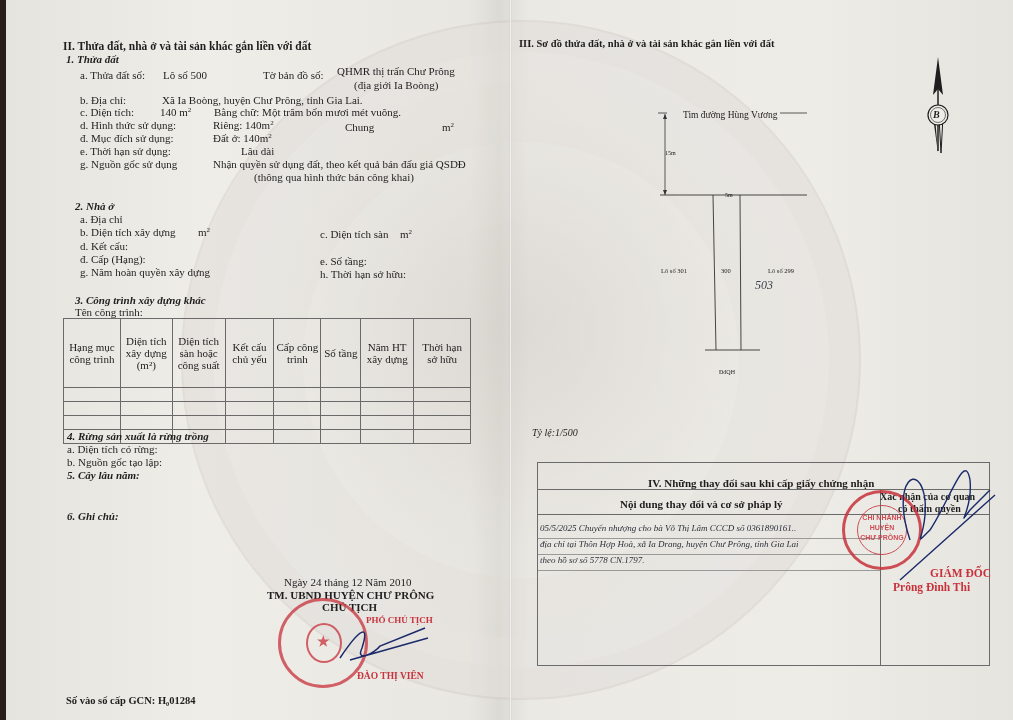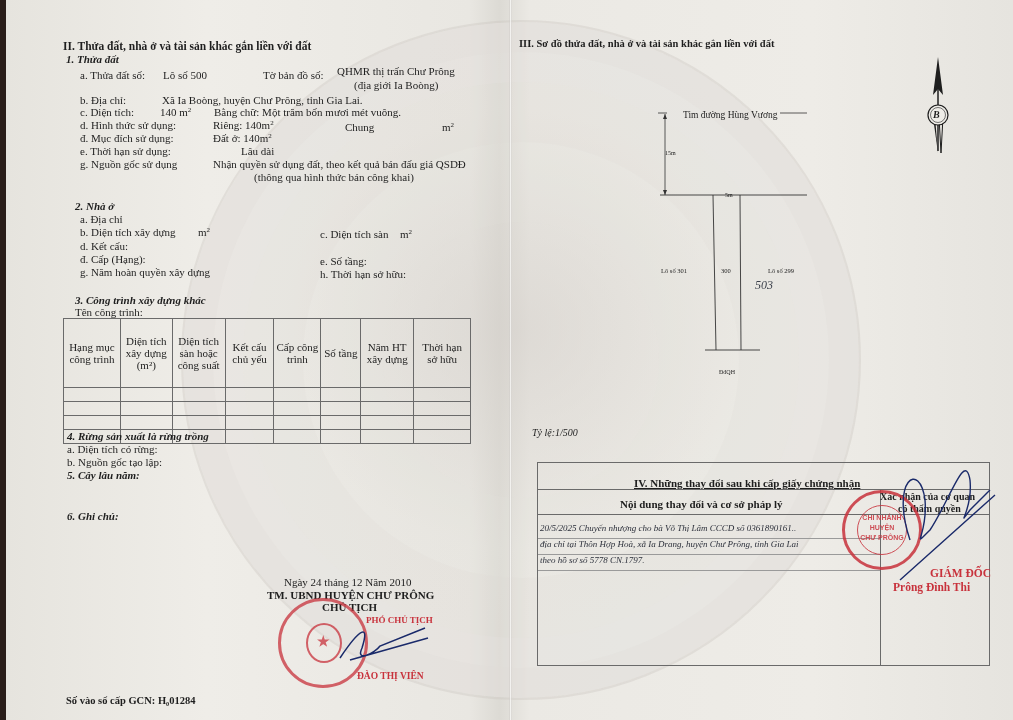--- a/index.html
+++ b/index.html
@@ -208,26 +208,26 @@
   <div class="t i" style="left:532px;top:427px;font-size:10px;">Tỷ lệ:1/500</div>
 
   <div class="changes">
     <div class="row1"></div>
     <div class="row2"></div>
     <div class="vline"></div>
     <div class="uline" style="top:75px;"></div>
     <div class="uline" style="top:91px;"></div>
     <div class="uline" style="top:107px;"></div>
   </div>
-  <div class="t b" style="left:634px;top:477px;text-decoration:underline;">IV. Những thay đổi sau khi cấp giấy chứng nhận</div>
+  <div class="t b" style="left:648px;top:477px;">IV. Những thay đổi sau khi cấp giấy chứng nhận</div>
   <div class="t b" style="left:620px;top:498px;">Nội dung thay đổi và cơ sở pháp lý</div>
   <div class="t b" style="left:880px;top:491px;font-size:10px;">Xác nhận của cơ quan</div>
   <div class="t b" style="left:898px;top:503px;font-size:10px;">có thẩm quyền</div>
 
-  <div class="t hand" style="left:540px;top:522px;">20/5/2025 Chuyển nhượng cho bà Võ Thị Lâm CCCD số 0361890161..</div>
+  <div class="t hand" style="left:540px;top:522px;">05/5/2025 Chuyển nhượng cho bà Võ Thị Lâm CCCD số 0361890161..</div>
   <div class="t hand" style="left:540px;top:538px;">địa chỉ tại Thôn Hợp Hoà, xã Ia Drang, huyện Chư Prông, tỉnh Gia Lai</div>
   <div class="t hand" style="left:540px;top:554px;">theo hồ sơ số 5778 CN.1797.</div>
 
   <div class="stamp" style="left:842px;top:490px;width:80px;height:80px;opacity:0.85;">
     <div style="position:absolute;left:12px;top:12px;width:50px;height:50px;border-radius:50%;border:1.5px solid #c8323c;"></div>
     <div style="position:absolute;left:0;top:20px;width:74px;font-size:7px;line-height:10px;">
       <div>CHI NHÁNH</div>
       <div>HUYỆN</div>
       <div>CHƯ PRÔNG</div>
     </div>

